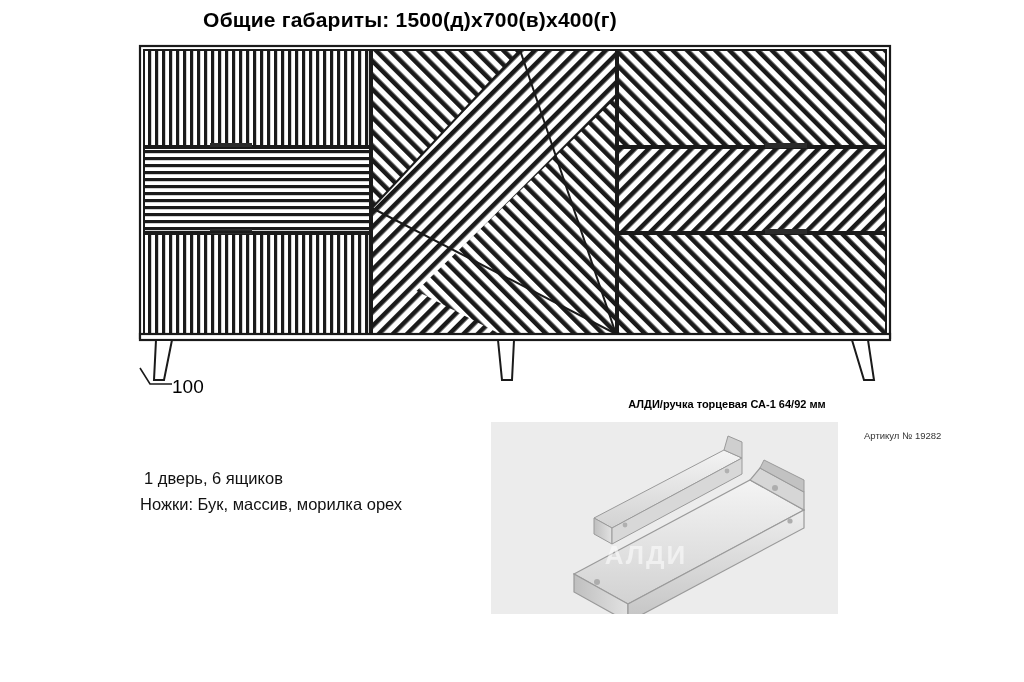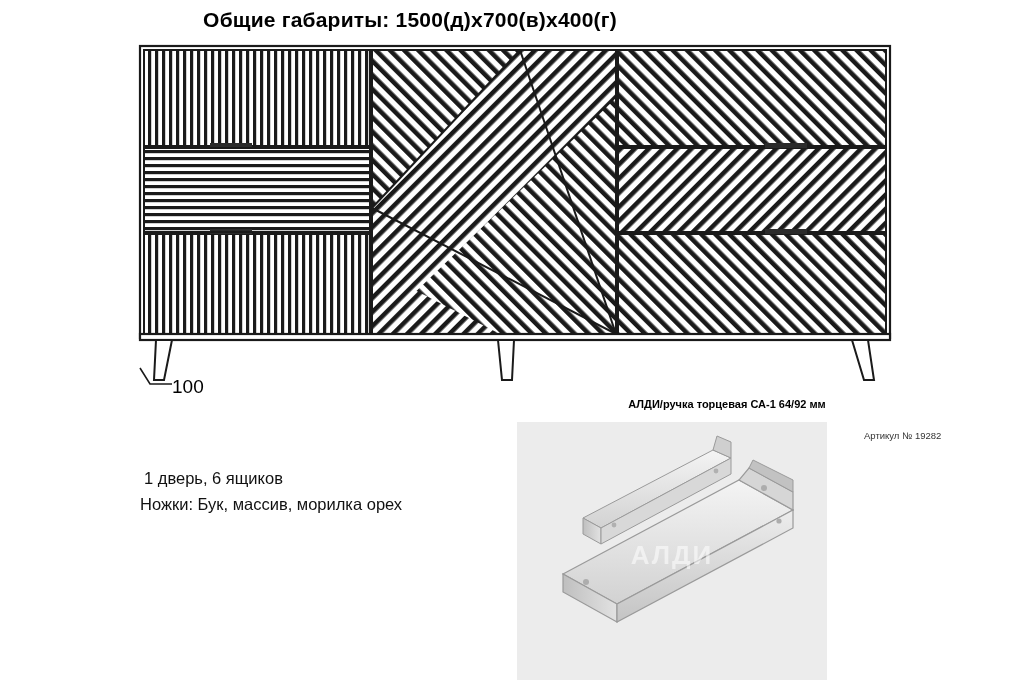--- a/index.html
+++ b/index.html
@@ -73,26 +73,27 @@
     left: 512px;
     top: 398px;
     width: 430px;
     text-align: center;
     font-size: 11px;
     font-weight: 600;
     color: #000;
   }
   #handle-panel {
     position: absolute;
-    left: 517px;
+    left: 491px;
     top: 422px;
     width: 310px;
-    height: 258px;
+    height: 192px;
     background: #ececec;
     overflow: hidden;
+    padding-left: 37px;
   }
   .article-no {
     position: absolute;
     left: 845px;
     top: 430px;
     font-size: 9.5px;
     color: #333;
     white-space: nowrap;
     margin-left: 19px;
   }

